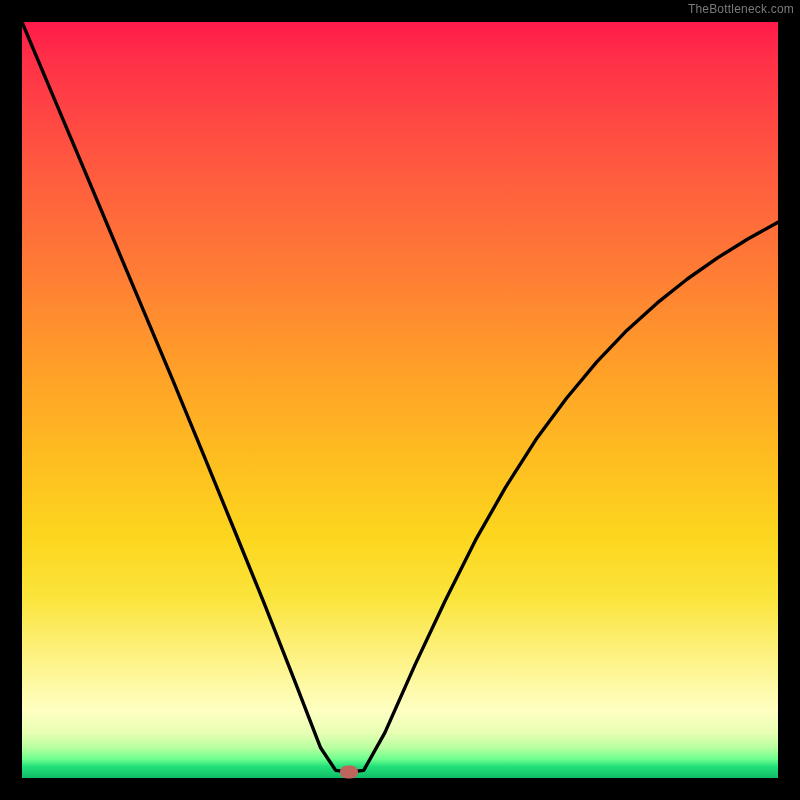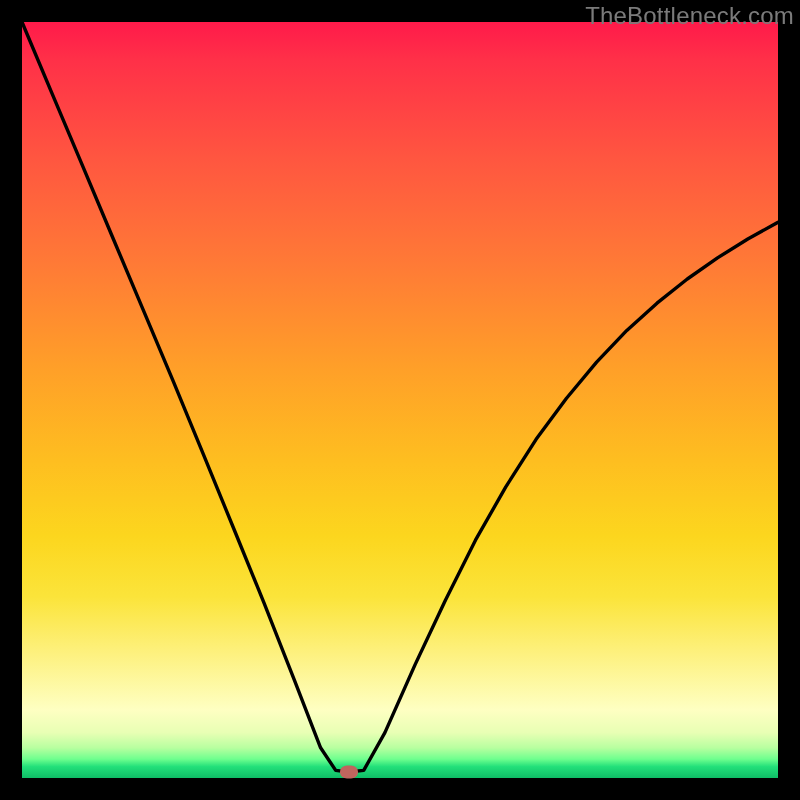--- a/index.html
+++ b/index.html
@@ -53,21 +53,21 @@
     height: 13px;
     border-radius: 7px / 6px;
     background: #c0655e;
     transform: translate(-50%, -50%);
   }
   .watermark {
     position: absolute;
     top: 2px;
     right: 6px;
     color: #7b7b7b;
-    font-size: 24px;
+    font-size: 12px;
     letter-spacing: 0.2px;
     font-weight: 500;
   }
 </style>
 </head>
 <body>
 
 <div class="frame">
   <div class="plot">
     <svg class="curve" viewBox="0 0 756 756" preserveAspectRatio="none">

